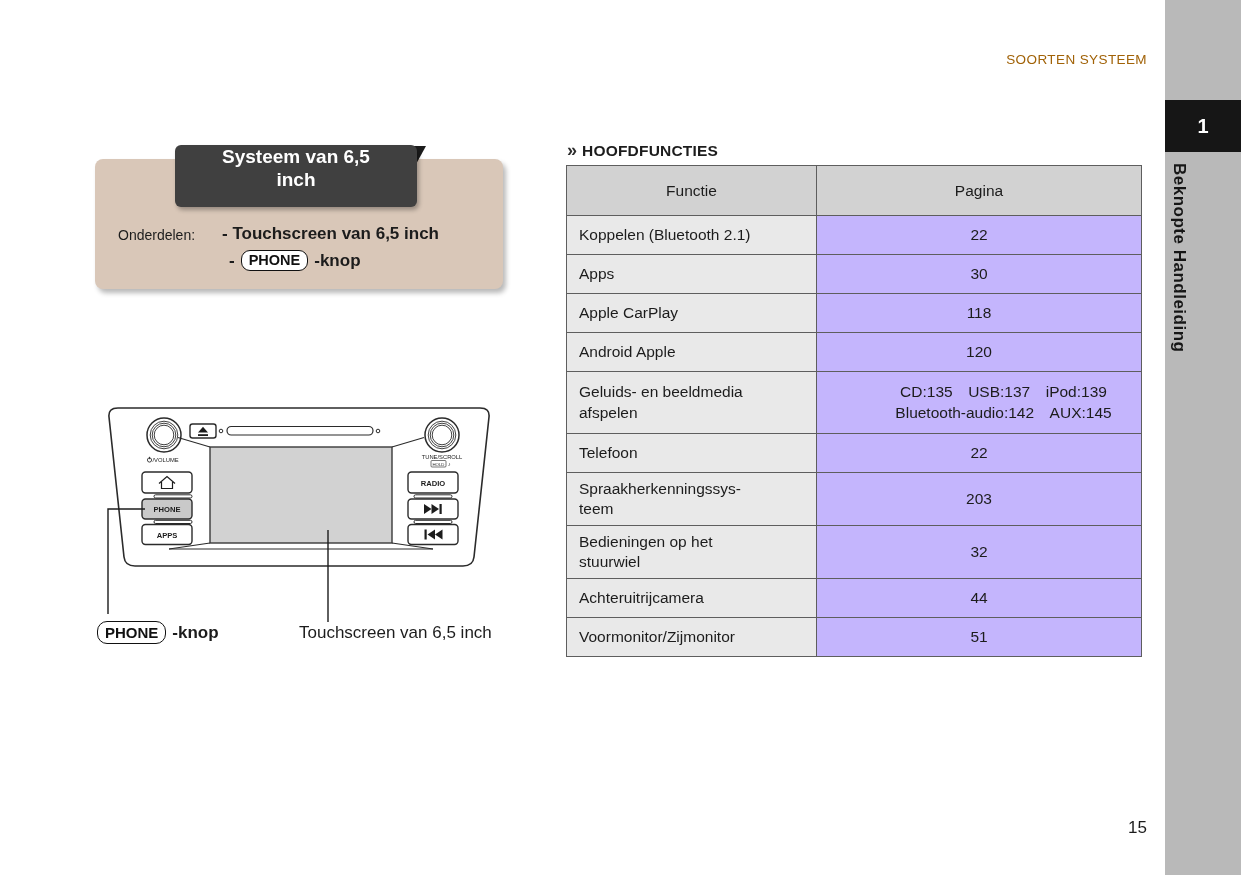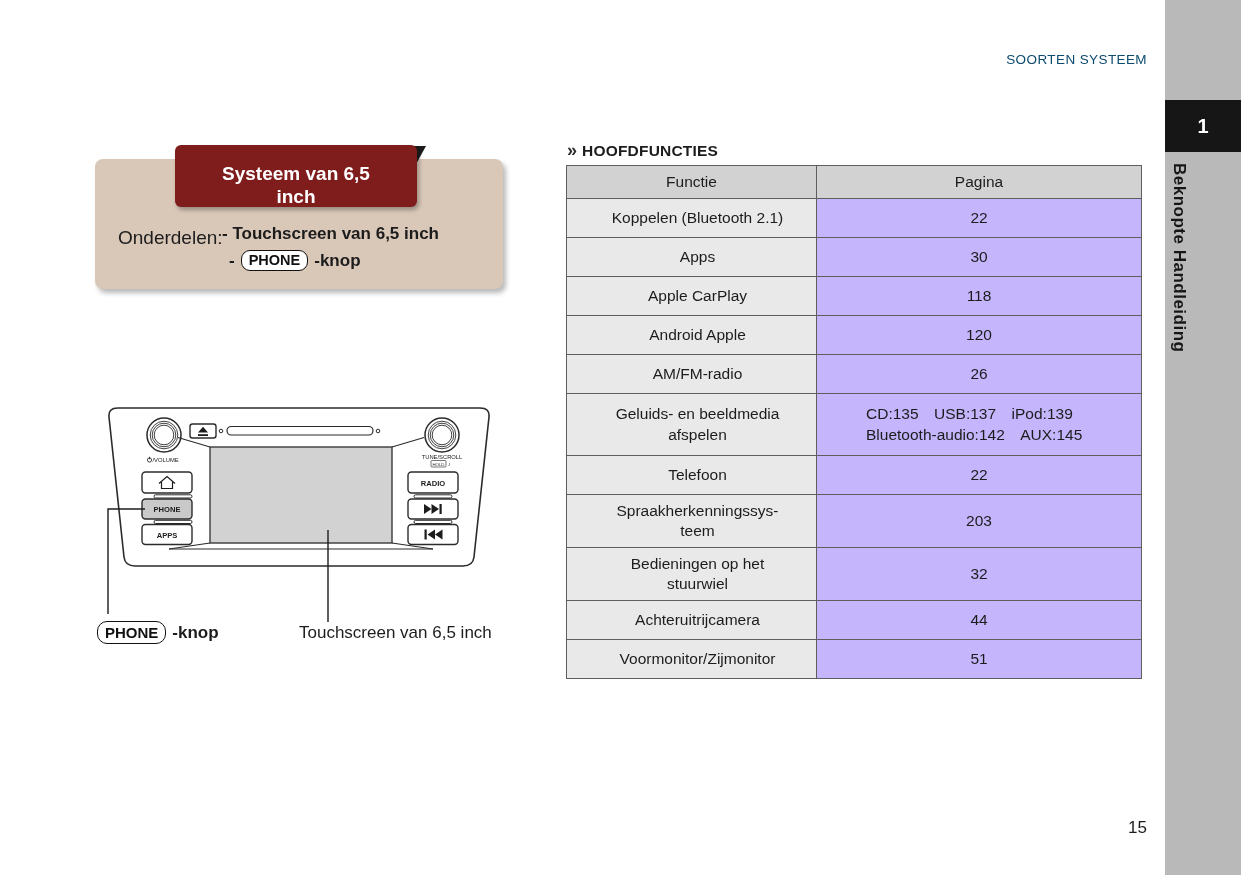--- a/index.html
+++ b/index.html
@@ -4,21 +4,21 @@
 <style>
   * { margin:0; padding:0; box-sizing:border-box; }
   html,body { width:1241px; height:875px; }
   body {
     position:relative; background:#ffffff; overflow:hidden;
     font-family:"Liberation Sans", sans-serif; color:#1c1c1c;
   }
   
   .running-header {
     position:absolute; top:52px; right:94px;
-    font-size:13.5px; letter-spacing:0.4px; color:#0c4a6e;
+    font-size:13.5px; letter-spacing:0.4px; color:#a16207;
   }
   
   .sidebar {
     position:absolute; top:0; left:1165px; width:76px; height:875px;
     background:#b9b9b9;
   }
   .chapter-tab {
     position:absolute; top:100px; left:0; width:76px; height:52px;
     background:#161616; color:#ffffff; display:flex;
     align-items:center; justify-content:center;
@@ -35,26 +35,26 @@
     background:#d9c7b8; border-radius:8px;
     box-shadow:3px 4px 5px rgba(0,0,0,0.28);
   }
   .fold-triangle {
     position:absolute; left:404px; top:146px; width:22px; height:24px;
     background:#1c1c1c; clip-path:polygon(0 0, 100% 0, 40% 100%);
     z-index:1;
   }
   .system-card-title {
     position:absolute; left:175px; top:145px; width:242px; height:62px;
-    background:#7f1d1d; border-radius:6px; z-index:2;
+    background:#404040; border-radius:6px; z-index:2;
     color:#ffffff; font-weight:bold; font-size:19px; line-height:23px;
-    text-align:center; padding-top:17px; white-space:pre-line;
+    text-align:center; padding-top:0; white-space:pre-line;
     box-shadow:2px 3px 4px rgba(0,0,0,0.30);
   }
-  .parts-label { position:absolute; left:118px; top:227px; font-size:19px; z-index:3; }
+  .parts-label { position:absolute; left:118px; top:227px; font-size:14px; z-index:3; }
   .part-line1  { position:absolute; left:222px; top:224px; font-size:17px; font-weight:bold; z-index:3; }
   .part-line2  { position:absolute; left:229px; top:250px; display:flex; align-items:center; gap:6px;
                  font-size:17px; font-weight:bold; z-index:3; }
   .key-chip {
     display:inline-block; background:#ffffff; border:1.6px solid #111;
     border-radius:9px; padding:0 7px; font-size:14.5px; font-weight:bold;
     line-height:19px; color:#111;
   }
   
   .diagram-svg { position:absolute; left:95px; top:400px; width:420px; height:255px; }
@@ -76,27 +76,27 @@
     position:absolute; left:566px; top:165px; width:575px;
     border-collapse:collapse; table-layout:fixed;
     font-size:15.5px; color:#1c1c1c;
   }
   table.functions td, table.functions th {
     border:1px solid #5e5e5e; vertical-align:middle;
   }
   table.functions { border:1.5px solid #4e4e4e; }
   th.col-functie, td.cell-functie { width:250px; }
   th.col-pagina,  td.cell-pagina  { width:325px; }
-  tr.hdr th { height:33px; background:#d2d2d2; font-weight:normal; text-align:center; }
+  tr.hdr th { height:50px; background:#d2d2d2; font-weight:normal; text-align:center; }
   td.cell-functie {
-    background:#e9e9e9; padding-left:12px; text-align:center;
+    background:#e9e9e9; padding-left:12px; text-align:left;
     white-space:pre-line; line-height:1.3;
   }
   td.cell-pagina { background:#c4b5fd; text-align:center; white-space:pre-line; line-height:1.35; }
-  td.cell-pagina.left { text-align:left; padding-left:49px; }
+  td.cell-pagina.left { text-align:center; padding-left:49px; }
   tr.r1 { height:39px; } tr.r2 { height:62px; } tr.r3 { height:53px;margin-top:20px; }
   .page-number { position:absolute; top:806px; right:94px; font-size:17px;margin-top:12px; }
 </style>
 </head>
 <body>
 
 <div class="running-header">SOORTEN SYSTEEM</div>
 
 <div class="sidebar">
   <div class="chapter-tab">1</div>
@@ -232,24 +232,20 @@
     <td class="cell-pagina">30</td>
   </tr>
   <tr class="r1">
     <td class="cell-functie">Apple CarPlay</td>
     <td class="cell-pagina">118</td>
   </tr>
   <tr class="r1">
     <td class="cell-functie">Android Apple</td>
     <td class="cell-pagina">120</td>
   </tr>
-  <tr class="r1">
-    <td class="cell-functie">AM/FM-radio</td>
-    <td class="cell-pagina">26</td>
-  </tr>
   <tr class="r2">
     <td class="cell-functie">Geluids- en beeldmedia
 afspelen</td>
     <td class="cell-pagina left">CD:135 USB:137 iPod:139
 Bluetooth-audio:142 AUX:145</td>
   </tr>
   <tr class="r1">
     <td class="cell-functie">Telefoon</td>
     <td class="cell-pagina">22</td>
   </tr>

